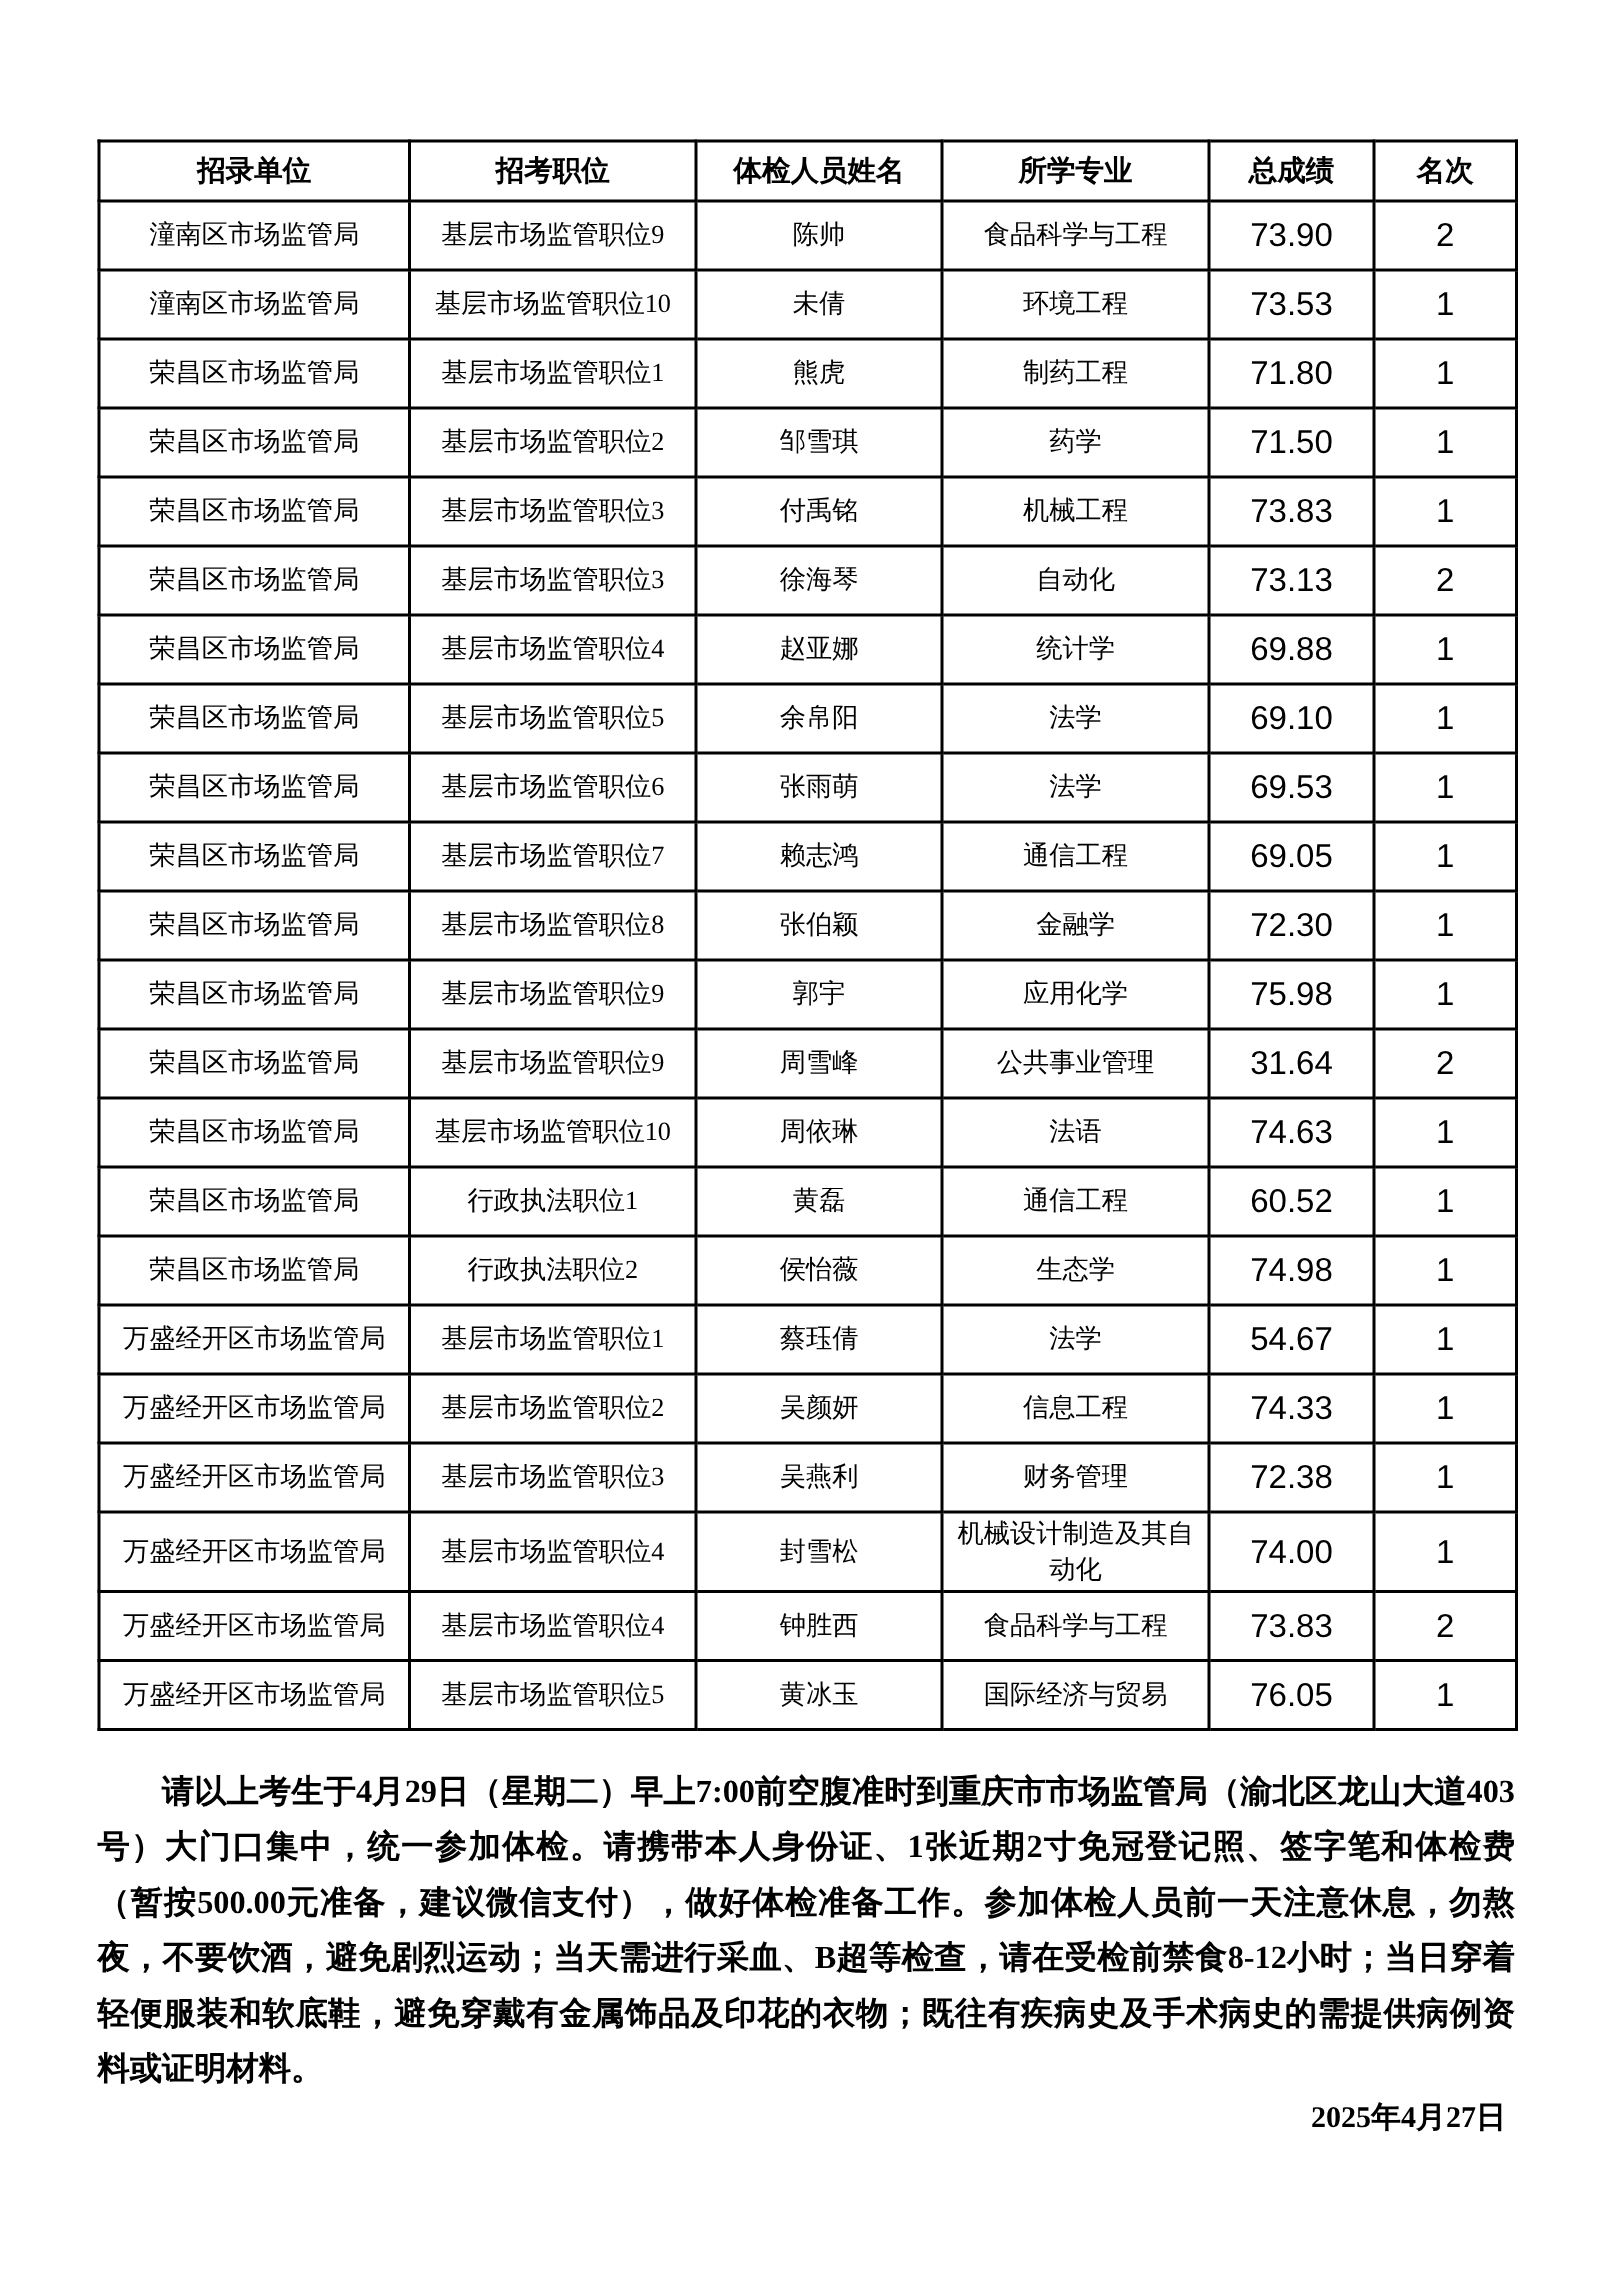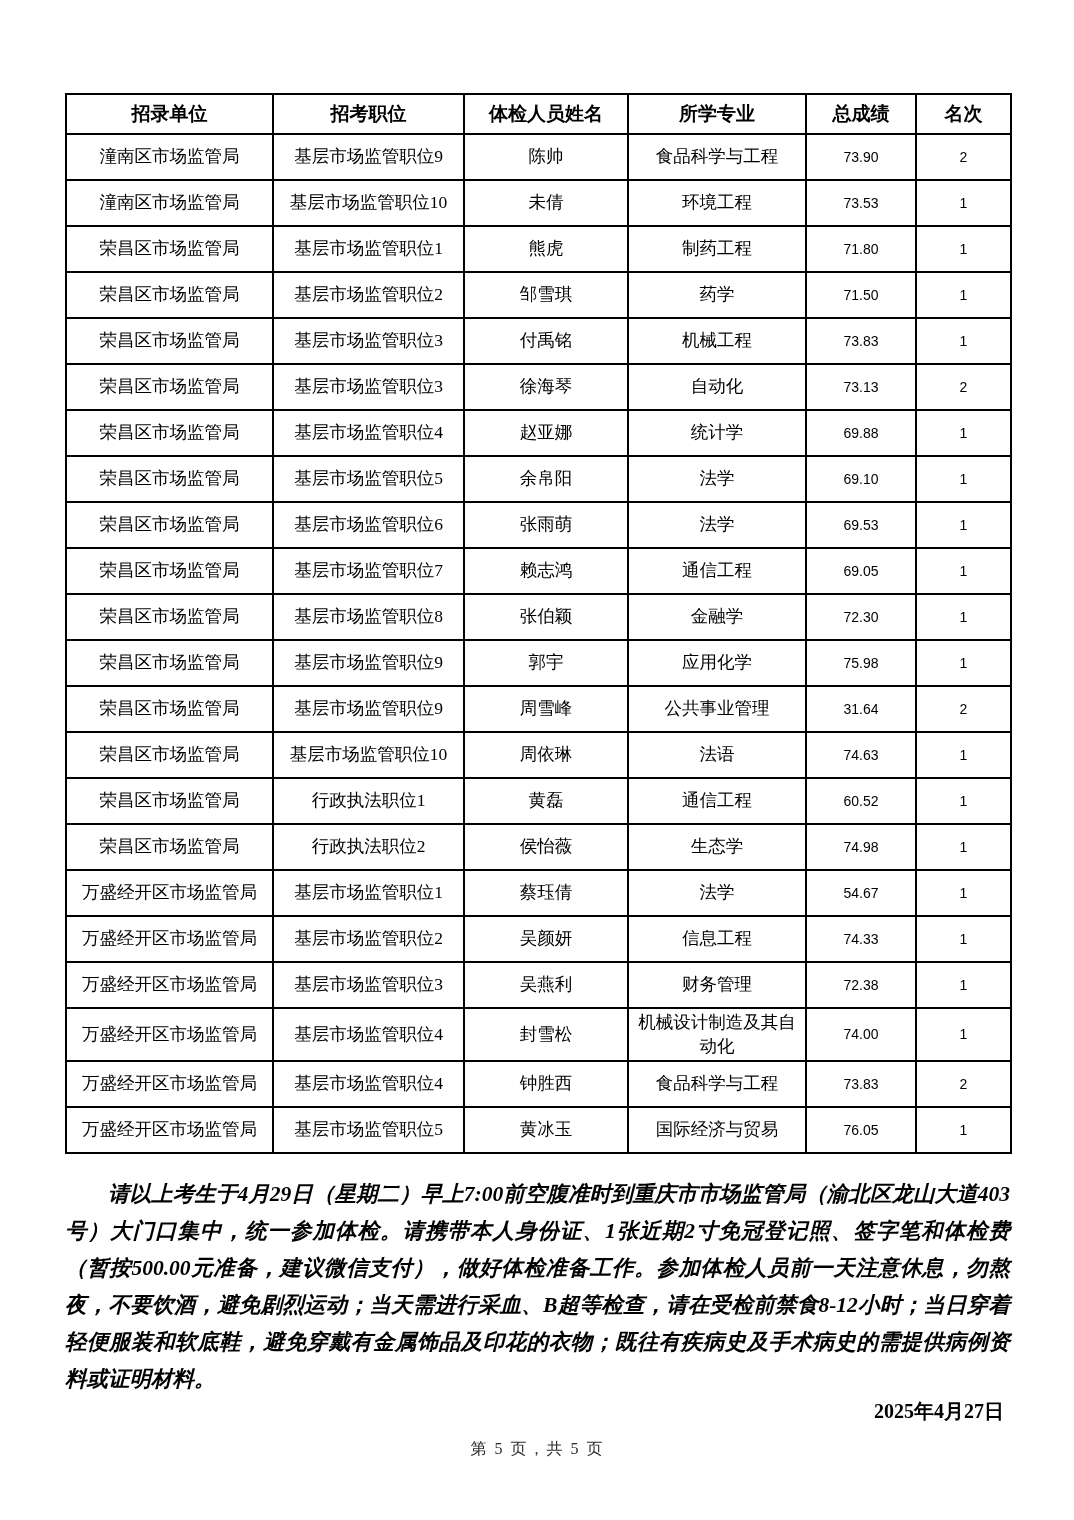--- a/index.html
+++ b/index.html
@@ -38,32 +38,32 @@
     height: 46px;
     font-size: 17.5px;
     text-align: center;
     vertical-align: middle;
     padding: 2px 3px;
     line-height: 1.35;
   }
   table.results td.col-4,
   table.results td.col-5 {
     font-family: "Liberation Sans", sans-serif;
-    font-size: 14px;
+    font-size: 22px;
   }
   .notice {
     width: 945px;
     margin-top: 22px;
     font-size: 21.5px;
     line-height: 37px;
     font-weight: bold;
     text-align: justify;
     text-justify: inter-ideograph;
   }
-  .notice p.main { text-indent: 2em; font-style: italic; }
+  .notice p.main { text-indent: 2em; }
   .notice p.note { text-indent: 1.6em; }
   .date-line {
     width: 945px;
     text-align: right;
     font-size: 20px;
     font-weight: bold;
     padding-right: 6px;
   }
   .page-footer {
     width: 945px;
@@ -278,16 +278,15 @@
           </tr>
         </tbody>
     </table>
 
     <div class="notice">
       <p class="main">请以上考生于4月29日（星期二）早上7:00前空腹准时到重庆市市场监管局（渝北区龙山大道403号）大门口集中，统一参加体检。请携带本人身份证、1张近期2寸免冠登记照、签字笔和体检费（暂按500.00元准备，建议微信支付），做好体检准备工作。参加体检人员前一天注意休息，勿熬夜，不要饮酒，避免剧烈运动；当天需进行采血、B超等检查，请在受检前禁食8-12小时；当日穿着轻便服装和软底鞋，避免穿戴有金属饰品及印花的衣物；既往有疾病史及手术病史的需提供病例资料或证明材料。</p>
     </div>
 
     <div class="date-line">2025年4月27日</div>
 
-    <div class="page-footer">第 5 页，共 5 页</div>
 
   </div>
 </div>
 
 </body></html>

